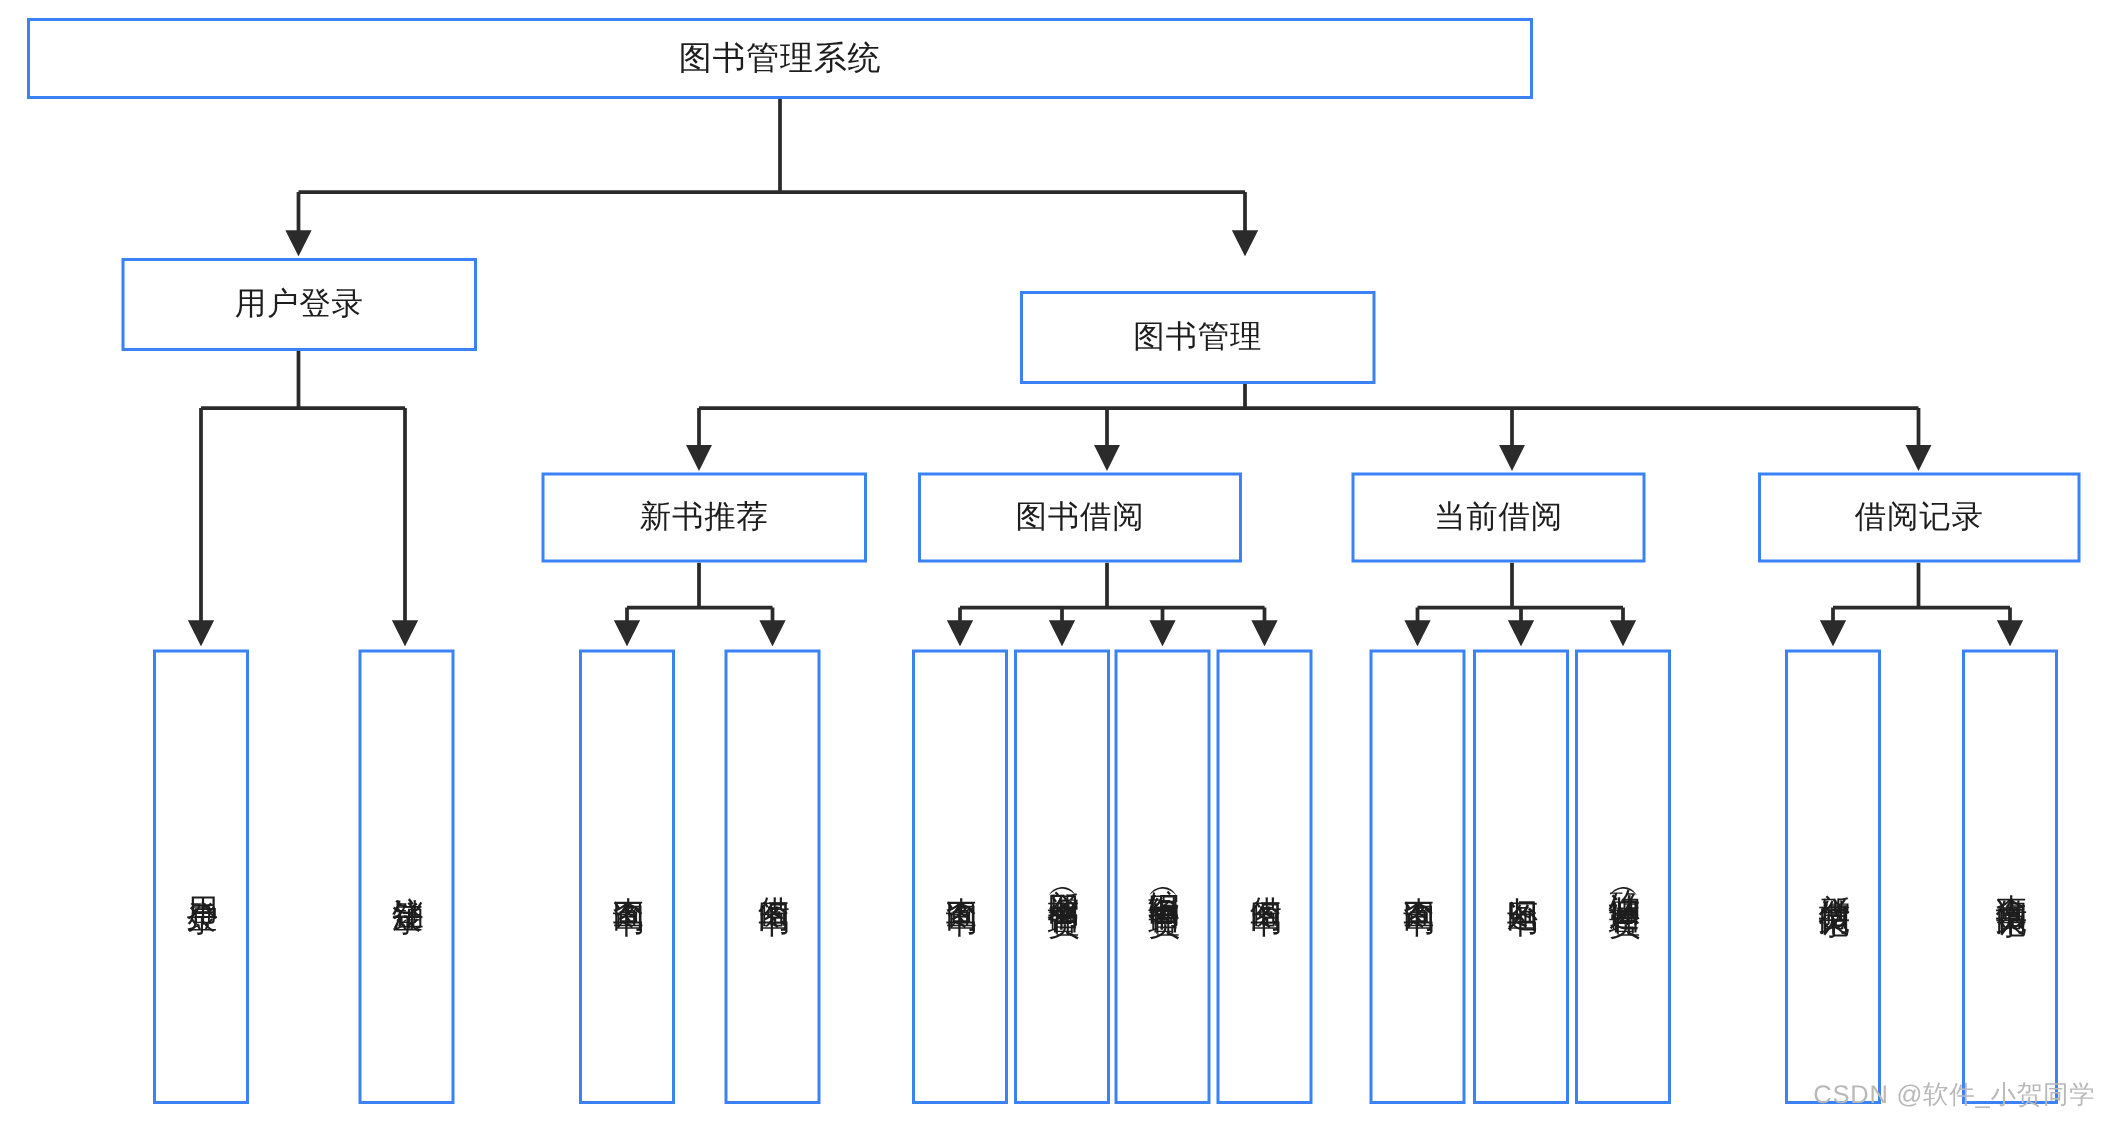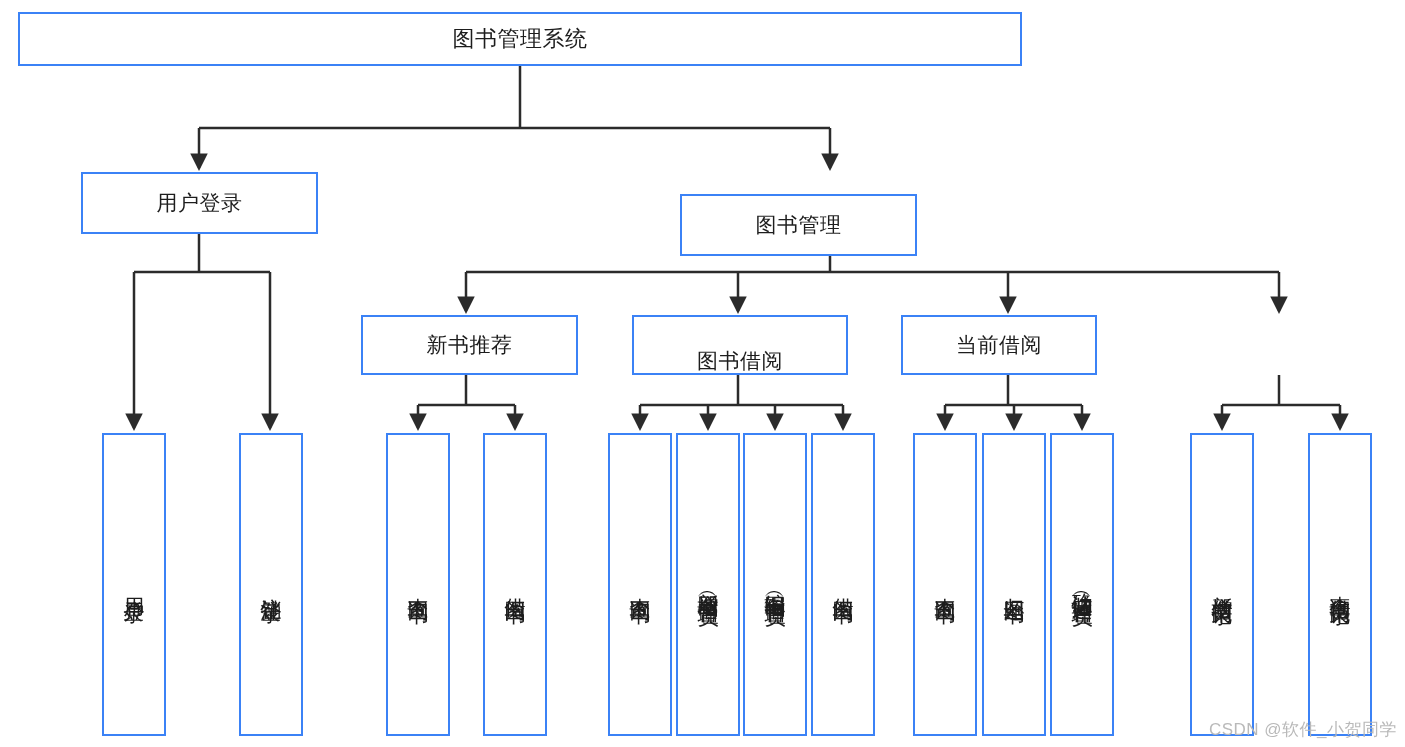--- a/index.html
+++ b/index.html
@@ -131,25 +131,28 @@
   <div class="node horizontal" style="left:81px; top:172px; width:237px; height:62px;">
     <span class="label">用户登录</span>
   </div>
   <div class="node horizontal" style="left:680px; top:172px; width:237px; height:62px;margin-top:22px;">
     <span class="label">图书管理</span>
   </div>
 
   <div class="node horizontal" style="left:361px; top:315px; width:217px; height:60px;text-align:right;">
     <span class="label">新书推荐</span>
   </div>
-  <div class="node horizontal" style="left:632px; top:315px; width:216px; height:60px;align-items:flex-end;">
+  <div class="node horizontal" style="left:612px; top:315px; width:216px; height:60px;">
     <span class="label">图书借阅</span>
   </div>
   <div class="node horizontal" style="left:901px; top:315px; width:196px; height:60px;">
     <span class="label">当前借阅</span>
+  </div>
+  <div class="node horizontal" style="left:1172px; top:315px; width:215px; height:60px;">
+    <span class="label">借阅记录</span>
   </div>
 
   <div class="node vertical" style="left:102px; top:433px; width:64px; height:303px;">
     <span class="label">用户登录</span>
   </div>
   <div class="node vertical" style="left:239px; top:433px; width:64px; height:303px;">
     <span class="label">注销登录</span>
   </div>
 
   <div class="node vertical" style="left:386px; top:433px; width:64px; height:303px;">

